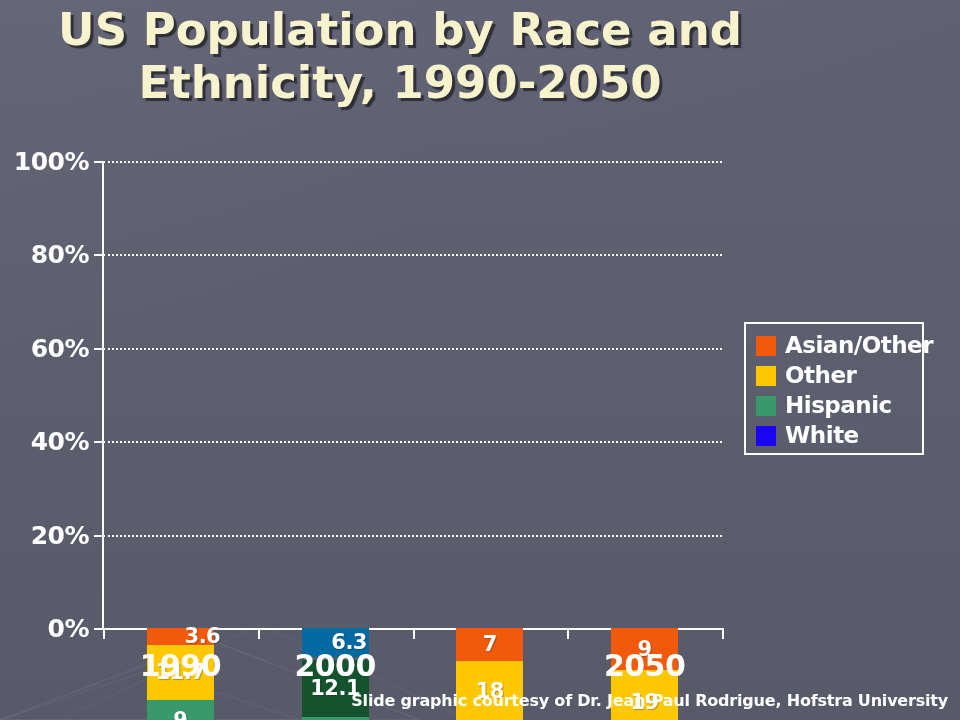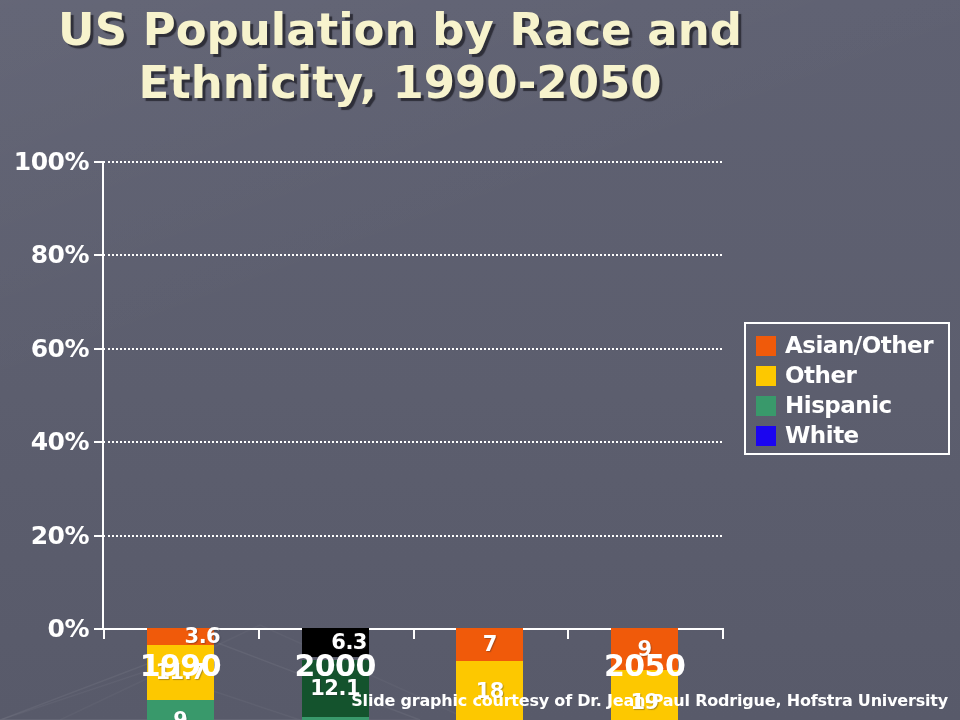--- a/index.html
+++ b/index.html
@@ -154,21 +154,21 @@
     white-space: nowrap;
     font-family: "DejaVu Sans", sans-serif;
     letter-spacing: -0.5px;
   }
 
   
   #legend {
     position: absolute;
     left: 744px;
     top: 322px;
-    width: 206px;
+    width: 180px;
     height: 133px;
     border: 2px solid #ffffff;
     box-sizing: border-box;
     padding: 7px 0 0 10px;
   }
   .legend-item {
     display: flex;
     align-items: center;
     height: 29px;
     margin-bottom: 1px;
@@ -250,21 +250,21 @@
           <span class="seg-label">3.6</span>
         </div>
       </div>
       <div class="xtick" style="left: 0px;"></div>
       <div class="xtick-label" style="left: 77.375px;">1990</div>
       <div class="bar-group" style="left: 198.625px;">
         <div class="seg" style="background: rgb(57, 153, 107); top: 85.928px; height: 58.375px;"></div>
         <div class="seg" style="background: #14532d; top: 32px; height: 56.507px;">
           <span class="seg-label">12.1</span>
         </div>
-        <div class="seg" style="background: #000000; top: 5.68434e-14px; height: 29.421px; padding-left: 28px;">
+        <div class="seg" style="background: #0369a1; top: 5.68434e-14px; height: 29.421px; padding-left: 28px;">
           <span class="seg-label">6.3</span>
         </div>
       </div>
       <div class="xtick" style="left: 154.75px;"></div>
       <div class="xtick-label" style="left: 232.125px;">2000</div>
       <div class="bar-group" style="left: 353.375px;">
         <div class="seg" style="background: rgb(253, 200, 0); top: 32.69px; height: 60.71px;">
           <span class="seg-label">18</span>
         </div>
         <div class="seg" style="background: rgb(240, 90, 10); top: 0px; height: 32.69px;">

